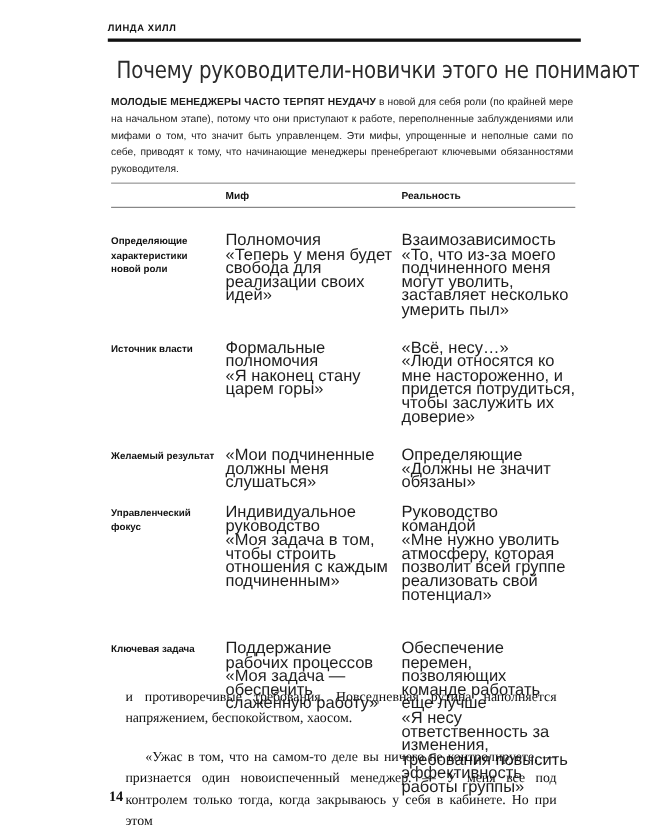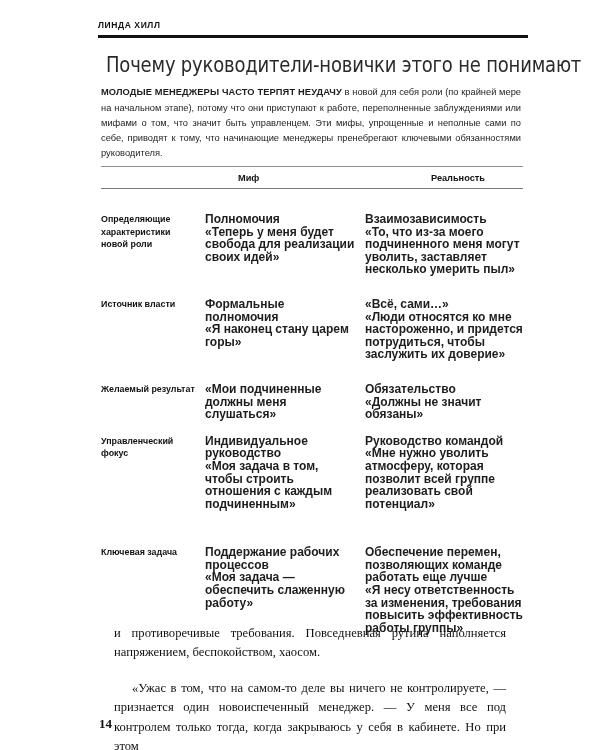--- a/index.html
+++ b/index.html
@@ -86,21 +86,20 @@
   .rule-top, .rule-mid {
     width: 422px;
     height: 1px;
     background: #8d8d8d;
   }
   .rule-mid { background: #7a7a7a; }
 
   .thead {
     display: flex;
     padding: 6px 0 5px 0;
-    gap: 33px;
   }
   .tbody { padding-top: 0; }
 
   .trow {
     display: flex;
     align-items: flex-start;
   }
 
   .c1 { width: 104px; flex: 0 0 104px; padding-right: 6px; box-sizing: border-box; }
   .c2 { width: 160px; flex: 0 0 160px; padding-right: 8px; box-sizing: border-box; }
@@ -112,24 +111,23 @@
     color: #111;
   }
 
   .rowlabel {
     font-size: 8.9px;
     font-weight: bold;
     line-height: 12.6px;
     color: #111;
   }
   .cell {
-    font-size: 12px;
+    font-size: 15px;
     line-height: 12.6px;
     color: #1d1d1d;
-    font-weight: bold;
   }
   .cell .lead { display: block; }
   .cell .quote { display: block; }
 
   .trow.r1 { margin-top: 24px; }
   .trow.r2 { margin-top: 22px; }
   .trow.r3 { margin-top: 22px; }
   .trow.r4 { margin-top: 14px; }
   .trow.r5 { margin-top: 36px; }
 
@@ -196,32 +194,32 @@
         </div>
       </div>
 
       <div class="trow r2">
         <div class="c1 rowlabel">Источник власти</div>
         <div class="c2 cell">
           <span class="lead">Формальные полномочия</span>
           <span class="quote">«Я наконец стану царем горы»</span>
         </div>
         <div class="c3 cell">
-          <span class="lead">«Всё, сами…»</span>
+          <span class="lead">«Всё, несу…»</span>
           <span class="quote">«Люди относятся ко мне настороженно, и придется потрудиться, чтобы заслужить их доверие»</span>
         </div>
       </div>
 
       <div class="trow r3">
         <div class="c1 rowlabel">Желаемый результат</div>
         <div class="c2 cell">
           <span class="quote">«Мои подчиненные должны меня слушаться»</span>
         </div>
         <div class="c3 cell">
-          <span class="lead">Обязательство</span>
+          <span class="lead">Определяющие</span>
           <span class="quote">«Должны не значит обязаны»</span>
         </div>
       </div>
 
       <div class="trow r4">
         <div class="c1 rowlabel">Управленческий фокус</div>
         <div class="c2 cell">
           <span class="lead">Индивидуальное руководство</span>
           <span class="quote">«Моя задача в том, чтобы строить отношения с каждым подчиненным»</span>
         </div>

